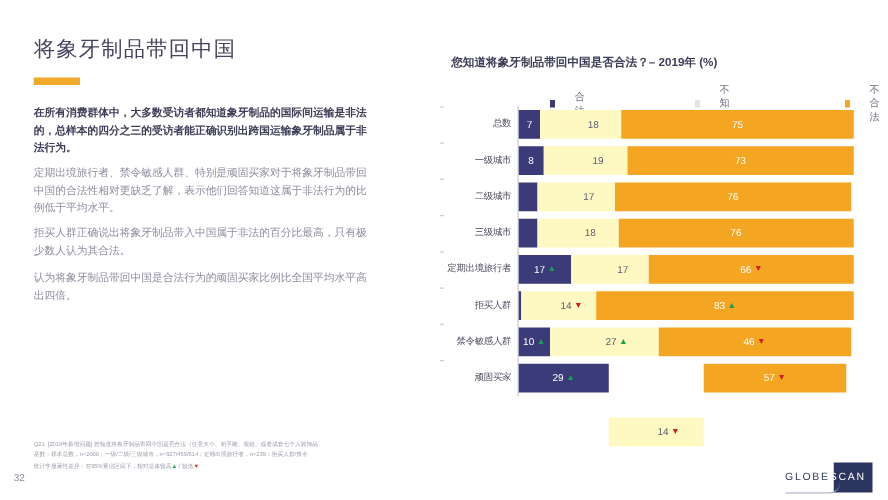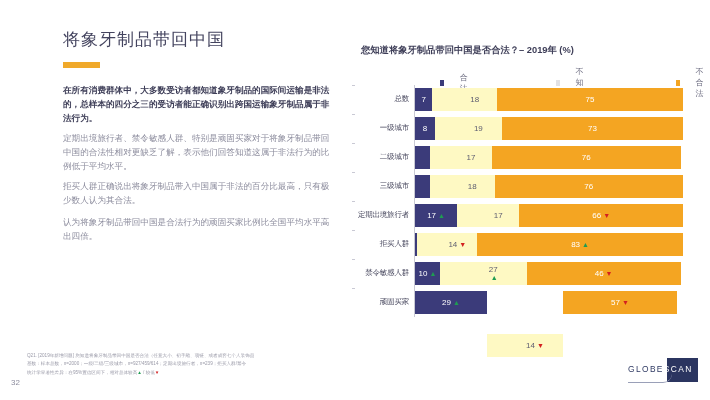--- a/index.html
+++ b/index.html
@@ -6,21 +6,21 @@
   body{
     width:710px;height:400px;overflow:hidden;
     background:#ffffff;
     font-family:"Liberation Sans","DejaVu Sans",sans-serif;
     color:#3b3b4f;
     position:relative;
   }
   .slide{position:absolute;inset:0;}
 
   
-  .left{position:absolute;left:0;top:0;width:352px;height:311px;margin-left:36px;}
+  .left{position:absolute;left:0;top:0;width:352px;height:311px;}
   .title{
     position:absolute;left:27px;top:28px;
     font-size:17px;letter-spacing:1px;color:#44445f;font-weight:400;
     white-space:nowrap;
   }
   .rule{
     position:absolute;left:27px;top:62px;width:37px;height:6px;
     background:#f0a92a;
   }
   .para{position:absolute;left:27px;width:272px;line-height:1.62;}
@@ -63,21 +63,21 @@
   }
   .tickmark{position:absolute;left:0;top:-3px;width:3px;height:1px;background:#c9c9d4;}
 
   
   .footer{position:absolute;left:27px;top:352px;width:360px;}
   .fnote{font-size:4.6px;color:#9a9aa8;line-height:1.85;white-space:nowrap;}
   .fnote .g{color:#1f9c52;}
   .fnote .r{color:#d32020;}
   .pagenum{position:absolute;left:11px;top:378px;font-size:8px;color:#8d8d9e;}
 
-  .logo{position:absolute;left:628px;top:356px;width:74px;height:28px;}
+  .logo{position:absolute;left:628px;top:368px;width:74px;height:28px;}
   .logo-text{
     position:absolute;left:0;top:8px;font-size:8.4px;letter-spacing:1.4px;
     color:#2f3a63;font-weight:400;
   }
   .logo-text .wh{color:#ffffff;}
   .logo-box{position:absolute;left:39px;top:2px;width:31px;height:24px;background:#2b3560;}
   .logo-swoosh{
     position:absolute;left:0;top:18px;width:44px;height:8px;
     border-bottom:1px solid #9aa0b8;border-radius:0 0 40px 0;
   }
@@ -222,21 +222,21 @@
         <div class="row">
           <div class="rowlabel">禁令敏感人群</div>
           <div class="axis">
             <div class="tickmark"></div>
           </div>
           <div class="bars">
             <div class="seg legal" style="width: 24.8px;">
               <span>10</span>
               <span class="arrow up">▲</span>
             </div>
-            <div class="seg unknown" style="width: 66.96px; flex-direction: column;">
+            <div class="seg unknown" style="width: 66.96px;">
               <span>27</span>
               <span class="arrow up">▲</span>
             </div>
             <div class="seg illegal" style="width: 153.76px;">
               <span>46</span>
               <span class="arrow down">▼</span>
             </div>
           </div>
         </div>
         <div class="row">

